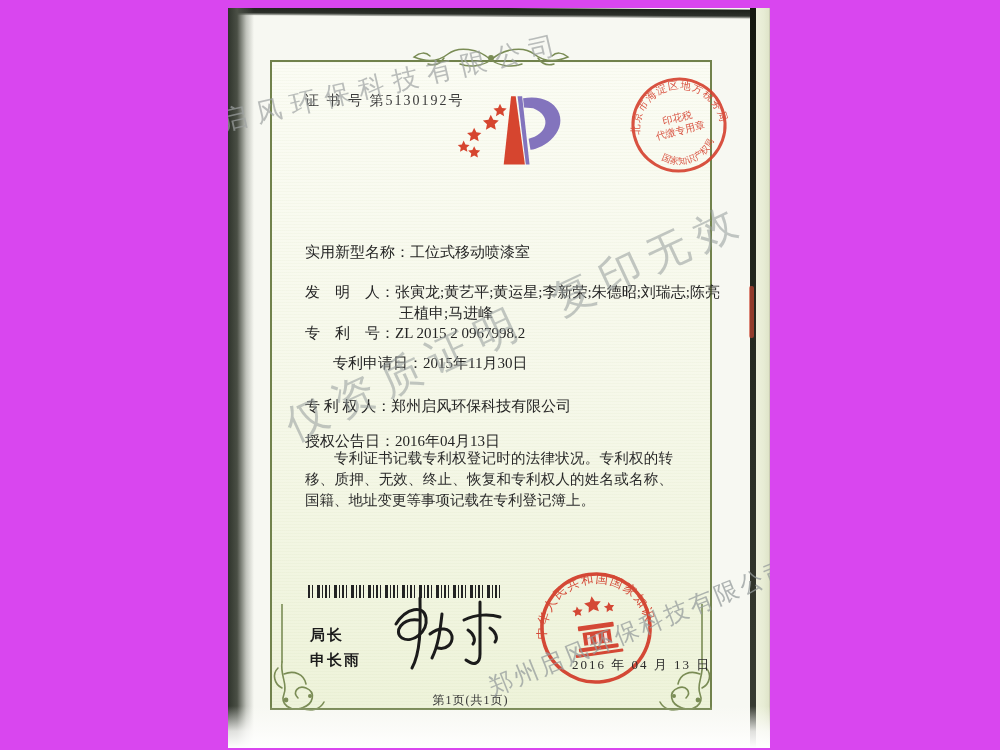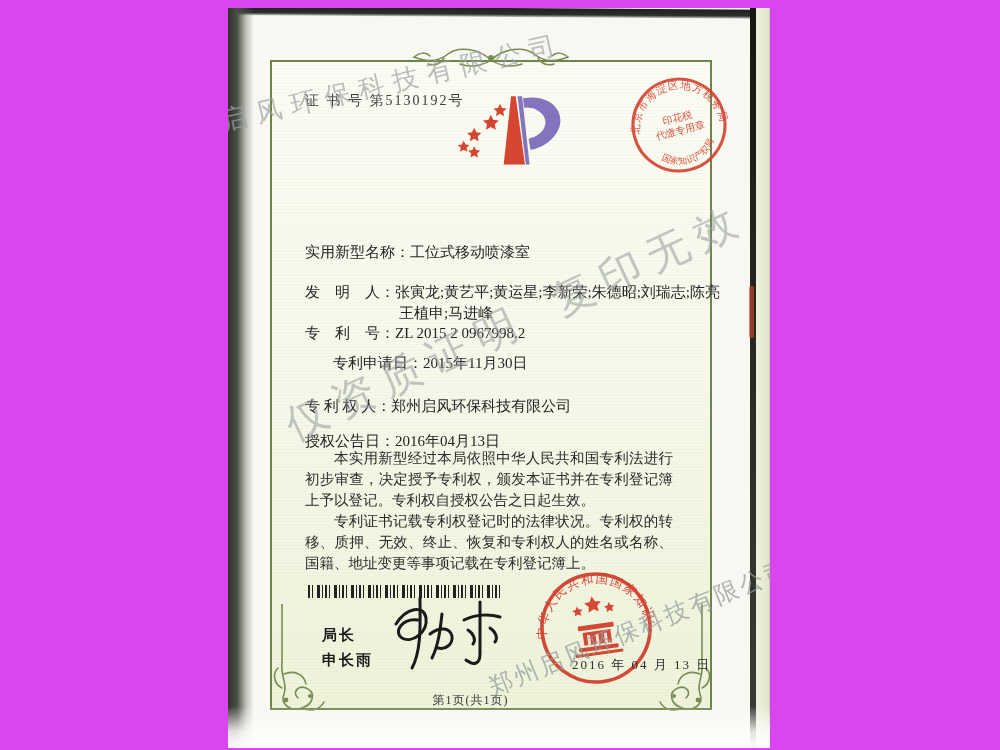--- a/index.html
+++ b/index.html
@@ -78,21 +78,21 @@
   .body-text {
     position:absolute; left:77px; top:440px; width:368px; z-index:4;
     font-size:14.5px; line-height:21px; text-align:justify; color:#2a2a2a;
   }
   .body-text p { text-indent:2em; }
   
   .barcode { position:absolute; left:80px; top:577px; width:196px; height:13px; z-index:4;
     background:repeating-linear-gradient(90deg,#222 0 2px,transparent 2px 4px,#222 4px 5px,transparent 5px 9px,#222 9px 12px,transparent 12px 14px,#222 14px 15px,transparent 15px 17px);
   }
   .director-label, .director-name {
-    position:absolute; left:94px; z-index:4;
+    position:absolute; left:82px; z-index:4;
     font-family:Liberation Mono, monospace; font-size:15px; font-weight:bold; color:#1c1c1c; letter-spacing:2px;
   }
   .director-label{ top:618px; } .director-name{ top:643px; }
   .signature { position:absolute; left:150px; top:584px; z-index:4; }
   .page-num {
     position:absolute; left:110px; top:684px; width:265px; text-align:center;
     font-size:12px; letter-spacing:1px; color:#333; z-index:4;
   }
   
   .wm { position:absolute; color:rgba(150,156,156,.85); z-index:7; white-space:nowrap; pointer-events:none;
@@ -185,21 +185,20 @@
       <div class="row r1"><span class="lbl">实用新型名称：</span><span class="val">工位式移动喷漆室</span></div>
       <div class="row r2"><span class="lbl">发　明　人：</span><span class="val">张寅龙;黄艺平;黄运星;李新荣;朱德昭;刘瑞志;陈亮</span></div>
       <div class="row r2b"><span class="val">王植申;马进峰</span></div>
       <div class="row r3"><span class="lbl">专　利　号：</span><span class="val">ZL 2015 2 0967998.2</span></div>
       <div class="row r4"><span class="lbl">专利申请日：</span><span class="val">2015年11月30日</span></div>
       <div class="row r5"><span class="lbl">专 利 权 人：</span><span class="val">郑州启风环保科技有限公司</span></div>
       <div class="row r6"><span class="lbl">授权公告日：</span><span class="val">2016年04月13日</span></div>
     </div>
 
     <div class="body-text">
-      <p>本实用新型经过本局依照中华人民共和国专利法进行初步审查，决定授予专利权，颁发本证书并在专利登记簿上予以登记。专利权自授权公告之日起生效。</p>
       <p>专利证书记载专利权登记时的法律状况。专利权的转移、质押、无效、终止、恢复和专利权人的姓名或名称、国籍、地址变更等事项记载在专利登记簿上。</p>
     </div>
 
     <div class="barcode"></div>
     <div class="director-label">局长</div>
     <div class="director-name">申长雨</div>
 
     <svg class="signature" width="135" height="82" viewBox="0 0 135 82">
       <g stroke="#1b1b1b" stroke-width="3" fill="none" stroke-linecap="round" stroke-linejoin="round">
         <path d="M18,32 C28,16 46,12 48,26 C50,40 34,52 24,46 C15,40 24,26 40,28"></path>

